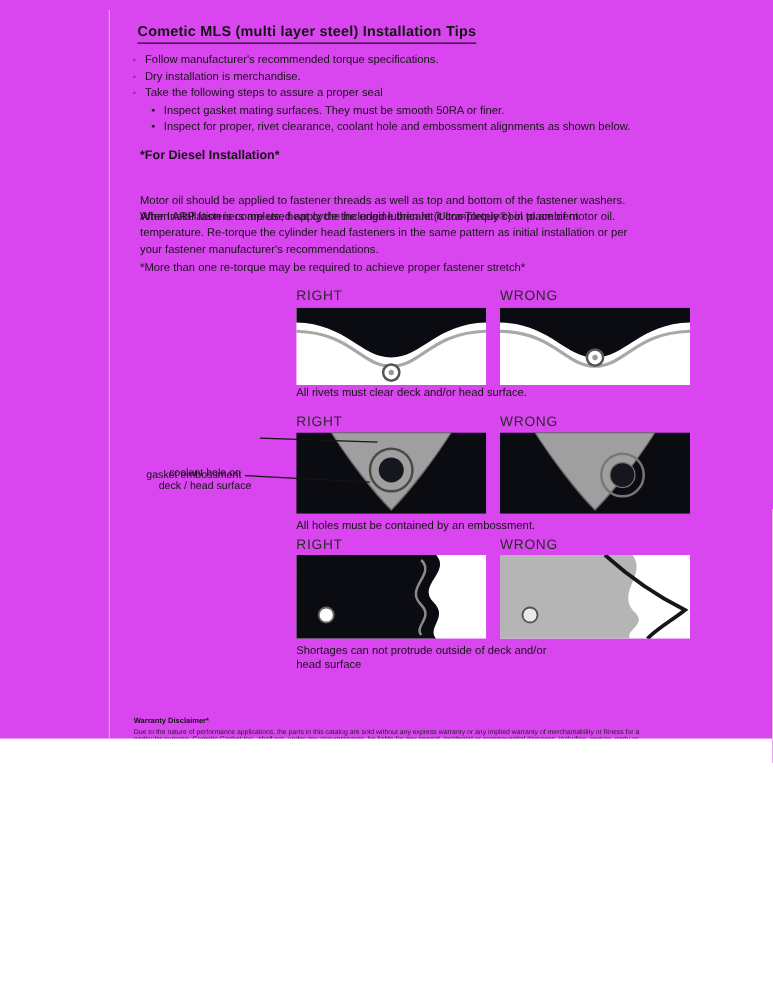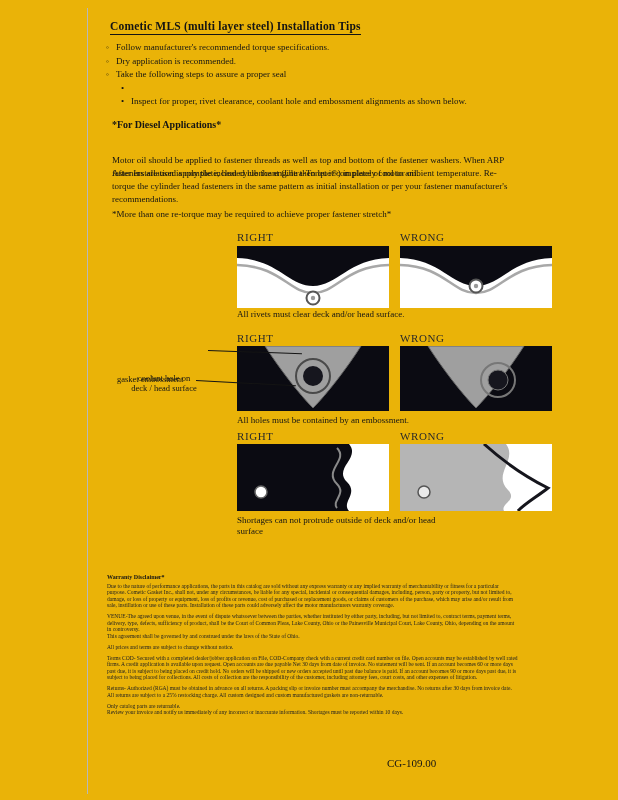--- a/index.html
+++ b/index.html
@@ -1,19 +1,19 @@
 <!DOCTYPE html>
 <html><head>
 <meta charset="utf-8">
 <style>
   * { margin:0; padding:0; box-sizing:border-box; }
   html,body { background:#ffffff; }
   .page {
-    position:relative; width:618px; height:800px; background:#eab308;
-    font-family:Liberation Serif, serif; color:#141414; overflow:hidden;
+    position:relative; width:618px; height:591px; background:#d946ef;
+    font-family:Liberation Sans, sans-serif; color:#141414; overflow:hidden;
   }
   .margin-line { position:absolute; left:87px; top:8px; height:786px; width:1px; background:#b8b8b8; }
 
   .title {
     position:absolute; left:110px; top:20px;
     font-size:11.5px; font-weight:bold; letter-spacing:0.2px;
     border-bottom:1.5px solid #141414; padding-bottom:2px;
   }
 
   .tips { position:absolute; left:103px; top:41px; width:440px; }
@@ -74,36 +74,37 @@
 
   <div class="title">Cometic MLS (multi layer steel) Installation Tips</div>
 
   <div class="tips">
     <div class="tip">
       <span class="mk circ">◦</span>
       <span>Follow manufacturer's recommended torque specifications.</span>
     </div>
     <div class="tip">
       <span class="mk circ">◦</span>
-      <span>Dry application is recommended.</span>
+      <span>Dry installation is merchandise.</span>
     </div>
     <div class="tip">
       <span class="mk circ">◦</span>
       <span>Take the following steps to assure a proper seal</span>
     </div>
     <div class="tip sub">
       <span class="mk">•</span>
+      <span>Inspect gasket mating surfaces.  They must be smooth 50RA or finer.</span>
     </div>
     <div class="tip sub">
       <span class="mk">•</span>
       <span>Inspect for proper, rivet clearance, coolant hole and embossment alignments as shown below.</span>
     </div>
   </div>
 
-  <div class="diesel-heading">*For Diesel Applications*</div>
+  <div class="diesel-heading">*For Diesel Installation*</div>
   <p class="para p1">Motor oil should be applied to fastener threads as well as top and bottom of the fastener washers. When ARP fasteners are used apply the included lubricant (Ultra-Torque®) in place of motor oil.</p>
   <p class="para p2">After Installation is complete, heat cycle the engine then let it completely cool to ambient temperature. Re-torque the cylinder head fasteners in the same pattern as initial installation or per your fastener manufacturer's recommendations.</p>
   <p class="para p3">*More than one re-torque may be required to achieve proper fastener stretch*</p>
 
   <div class="dg-label d1-right-label">RIGHT</div>
   <div class="dg-label d1-wrong-label">WRONG</div>
   <div class="panel d1-right-panel">
     <svg viewBox="0 0 152 62" width="152" height="62">
       <rect width="152" height="62" fill="#ffffff"></rect>
       <path d="M0,0 H152 V12 C112,13 100,40 76,40 C52,40 40,13 0,12 Z" fill="#0b0b12"></path>

